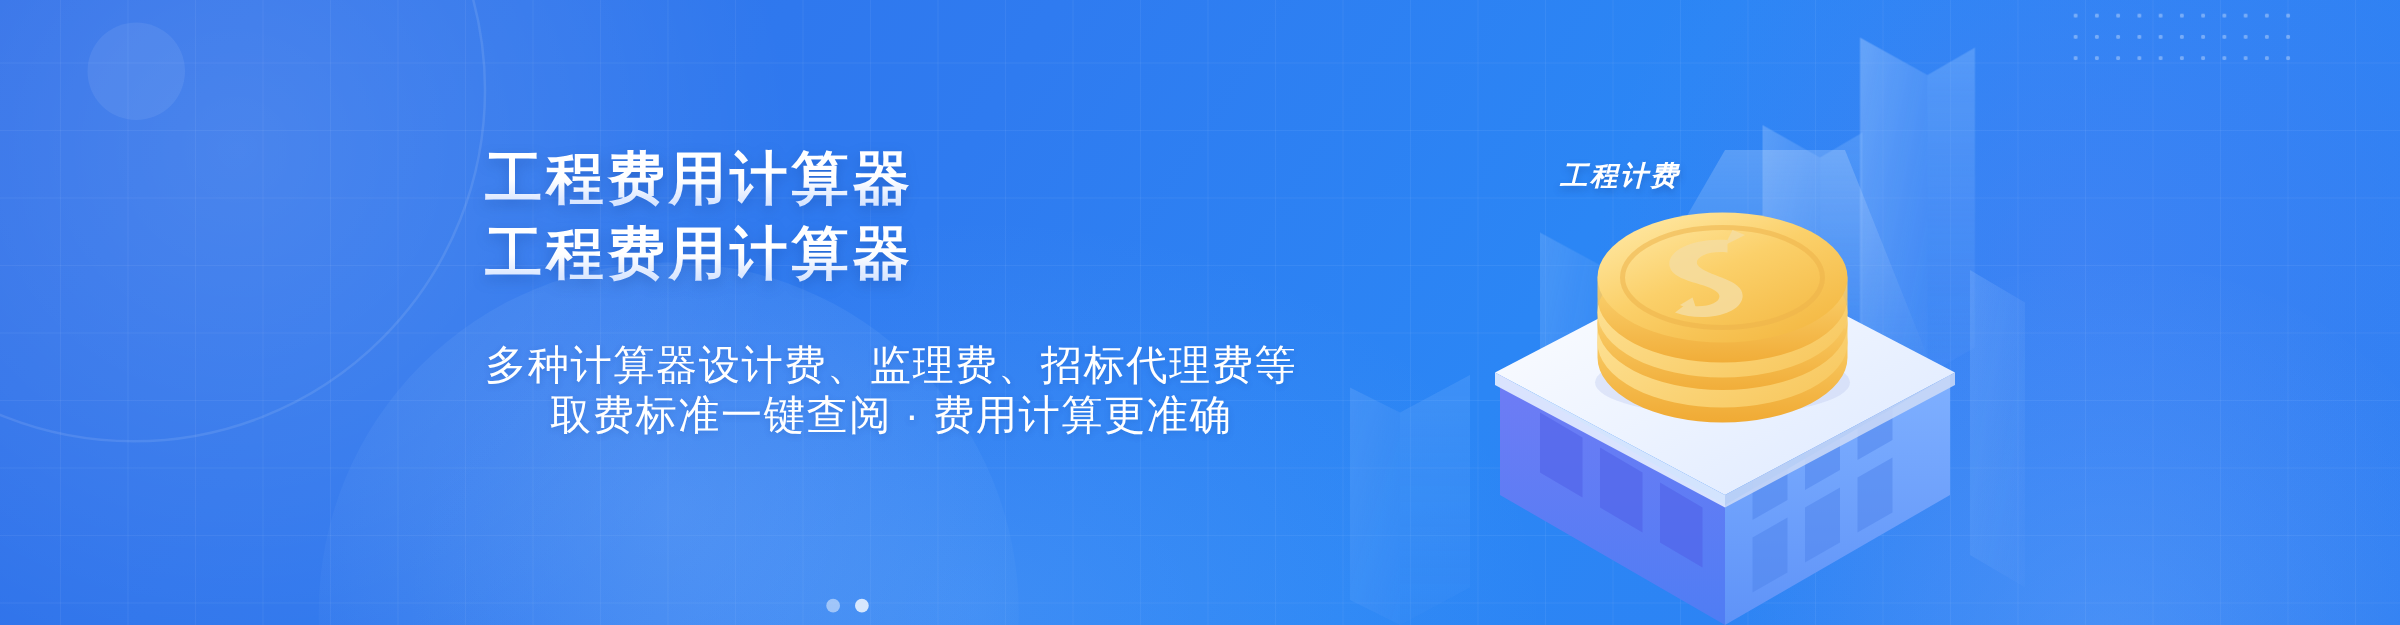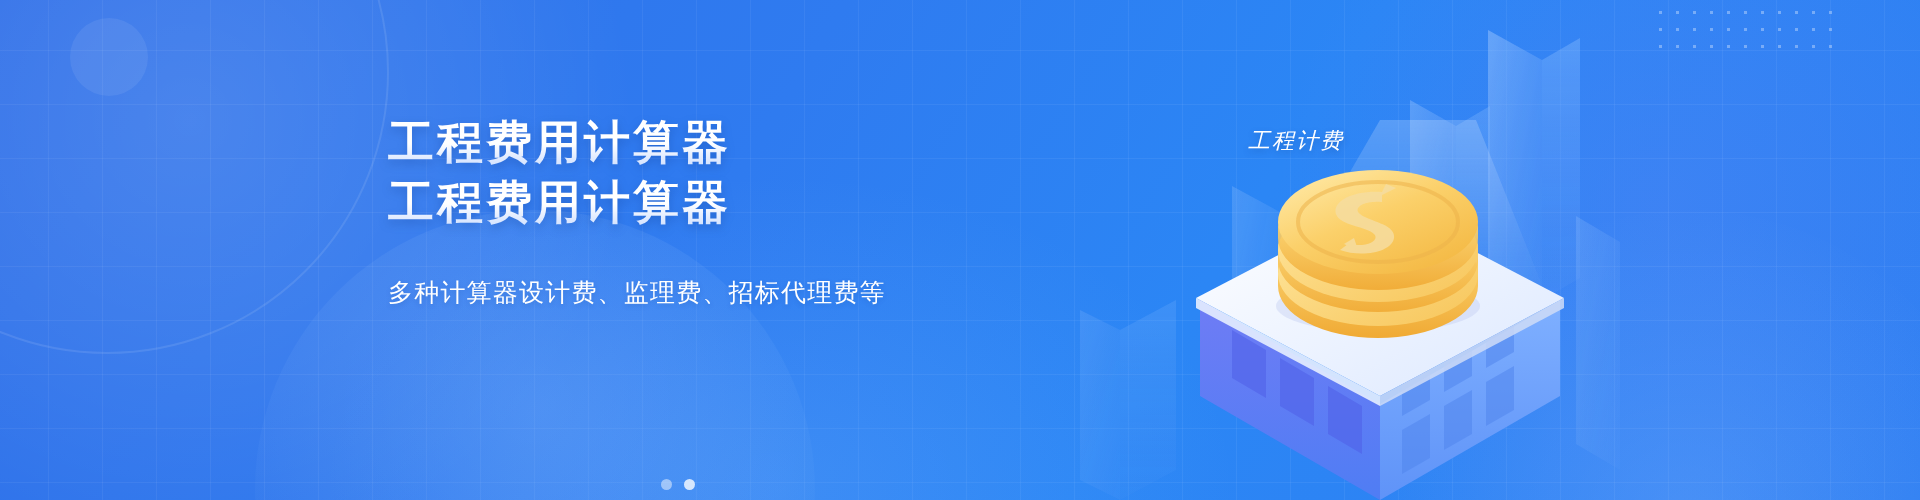--- a/index.html
+++ b/index.html
@@ -59,35 +59,35 @@
   
   .copy{position:absolute;left:388px;top:112px;}
   .headline{
     font-size:46px;font-weight:bold;line-height:60px;letter-spacing:3px;
     background:linear-gradient(180deg,#ffffff 0%,#ffffff 52%,#dfeaff 78%,#c9dcff 100%);
     -webkit-background-clip:text;background-clip:text;color:transparent;
     filter:drop-shadow(0 4px 5px rgba(18,60,140,.30));
     white-space:nowrap;
   }
   .sub{
-    margin-top:40px;color:#ffffff;font-size:25px;line-height:40px;letter-spacing:1.2px;
+    margin-top:40px;color:#ffffff;font-size:33px;line-height:40px;letter-spacing:1.2px;
     white-space:nowrap;text-shadow:0 2px 5px rgba(20,60,140,.20);text-align:center;
   }
 
   
   .dots{position:absolute;left:661px;bottom:10px;display:flex;gap:12px;}
   .dot{width:11px;height:11px;border-radius:50%;background:rgba(255,255,255,.48);}
   .dot.active{background:rgba(255,255,255,.78);}
 
   
   .illus{position:absolute;left:1080px;top:0;width:680px;height:500px;}
   .illus svg{display:block;}
   .badge{
     position:absolute;left:168px;top:126px;
-    font-size:22px;font-weight:normal;font-style:italic;color:#ffffff;letter-spacing:2px;
+    font-size:22px;font-weight:bold;font-style:italic;color:#ffffff;letter-spacing:2px;
     text-shadow:0 3px 6px rgba(20,60,140,.35);white-space:nowrap;
   }
 </style>
 </head>
 <body>
 
 <div class="banner">
 
   <div class="glow-a"></div>
   <div class="glow-c"></div>
@@ -96,20 +96,21 @@
   <div class="ring-left"></div>
   <div class="circle-sm"></div>
   <div class="glow-b"></div>
   <div class="circle-bl"></div>
   <div class="dots-tr"></div>
 
   <div class="copy">
     <div class="headline">工程费用计算器</div>
     <div class="headline">工程费用计算器</div>
     <div class="sub">多种计算器设计费、监理费、招标代理费等</div>
+    <div class="sub" style="margin-top:0">取费标准一键查阅 · 费用计算更准确</div>
   </div>
 
   <div class="dots">
     <span class="dot"></span>
     <span class="dot active"></span>
   </div>
 
   <div class="illus">
     <svg width="680" height="500" viewBox="0 0 680 500">
       <defs>

